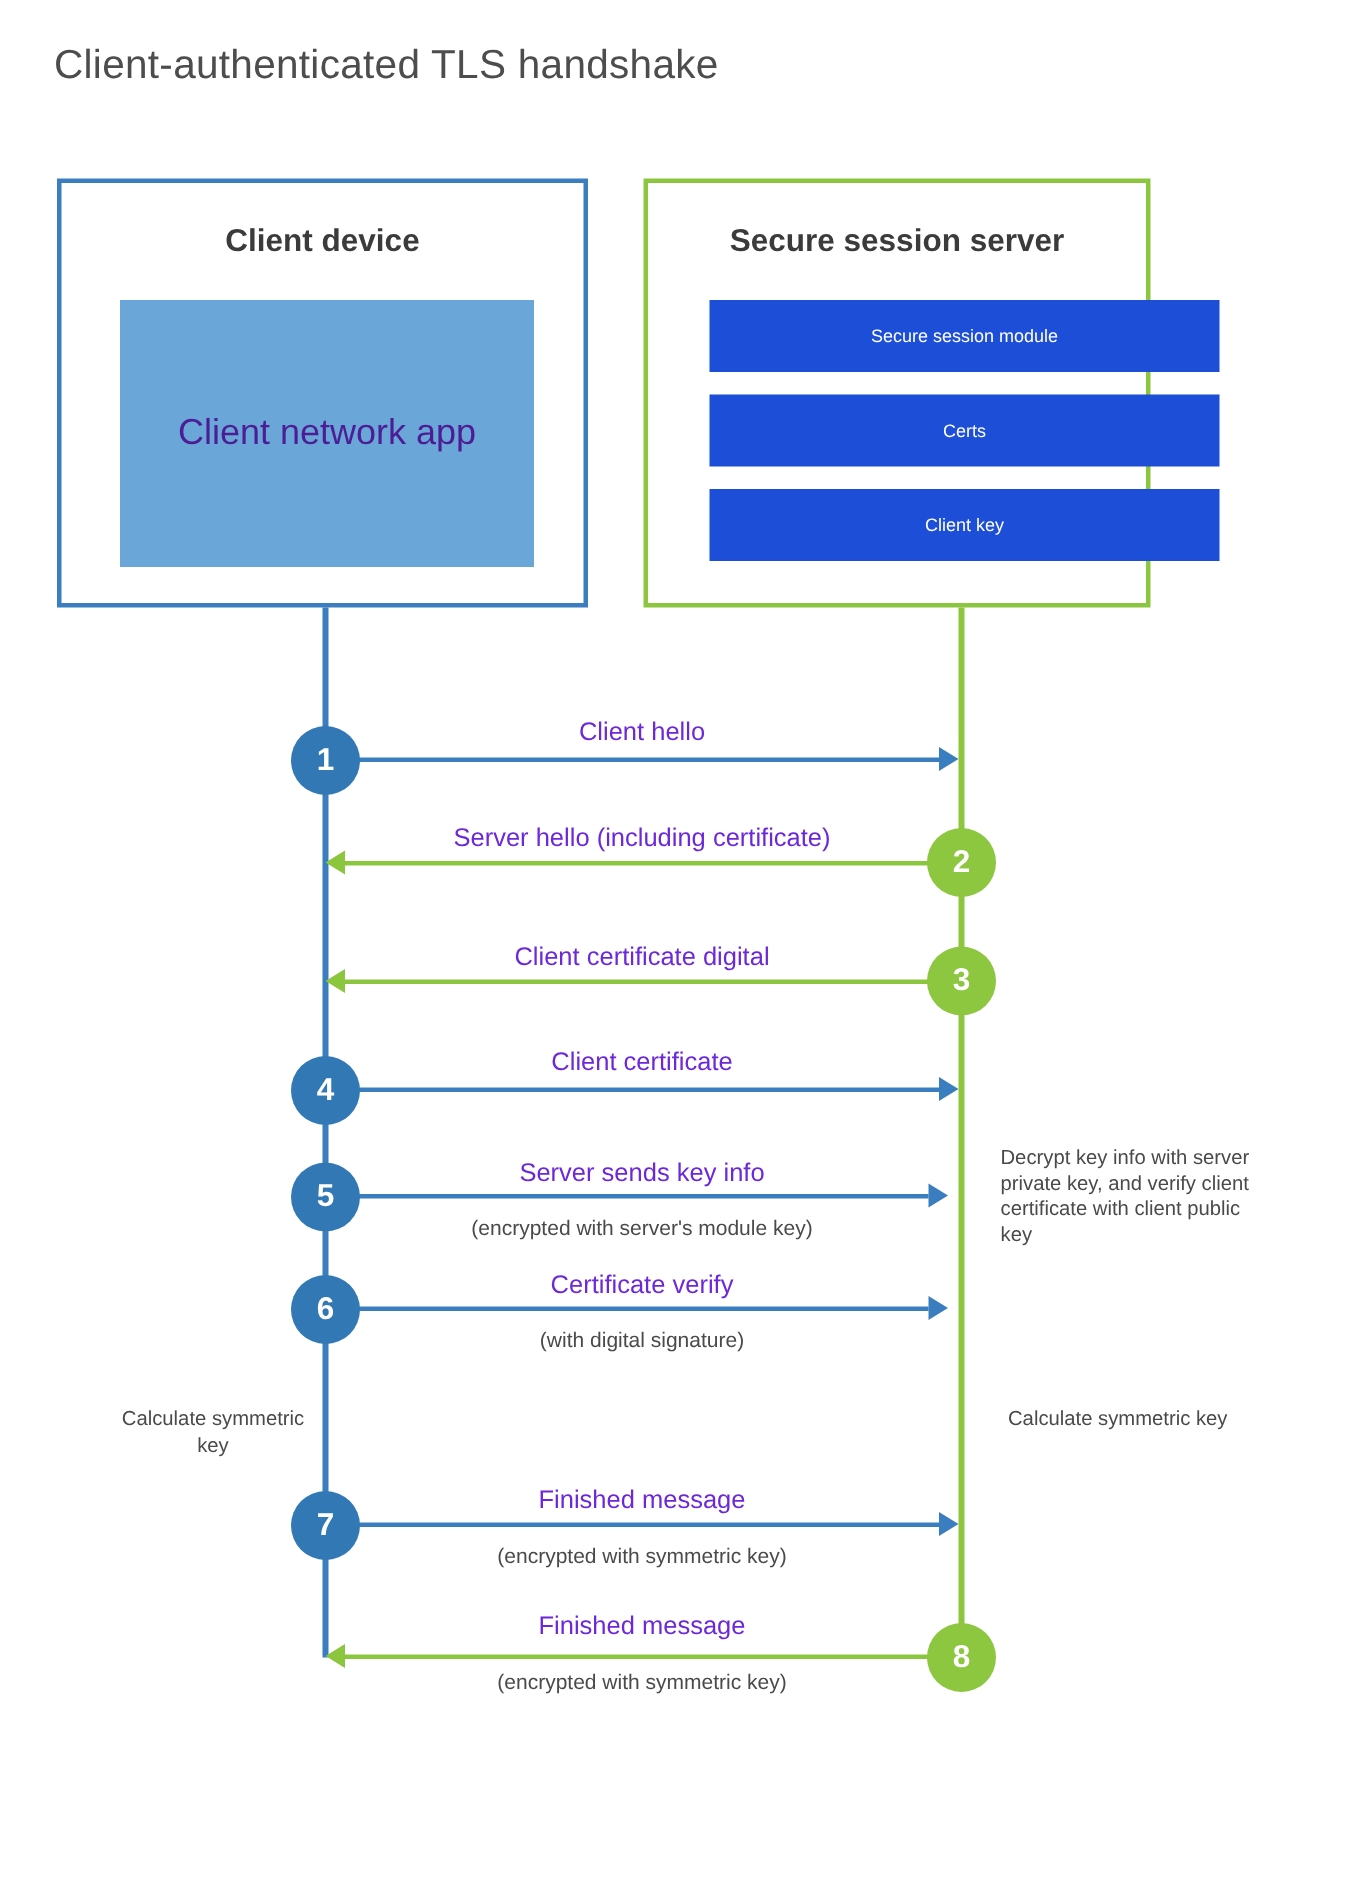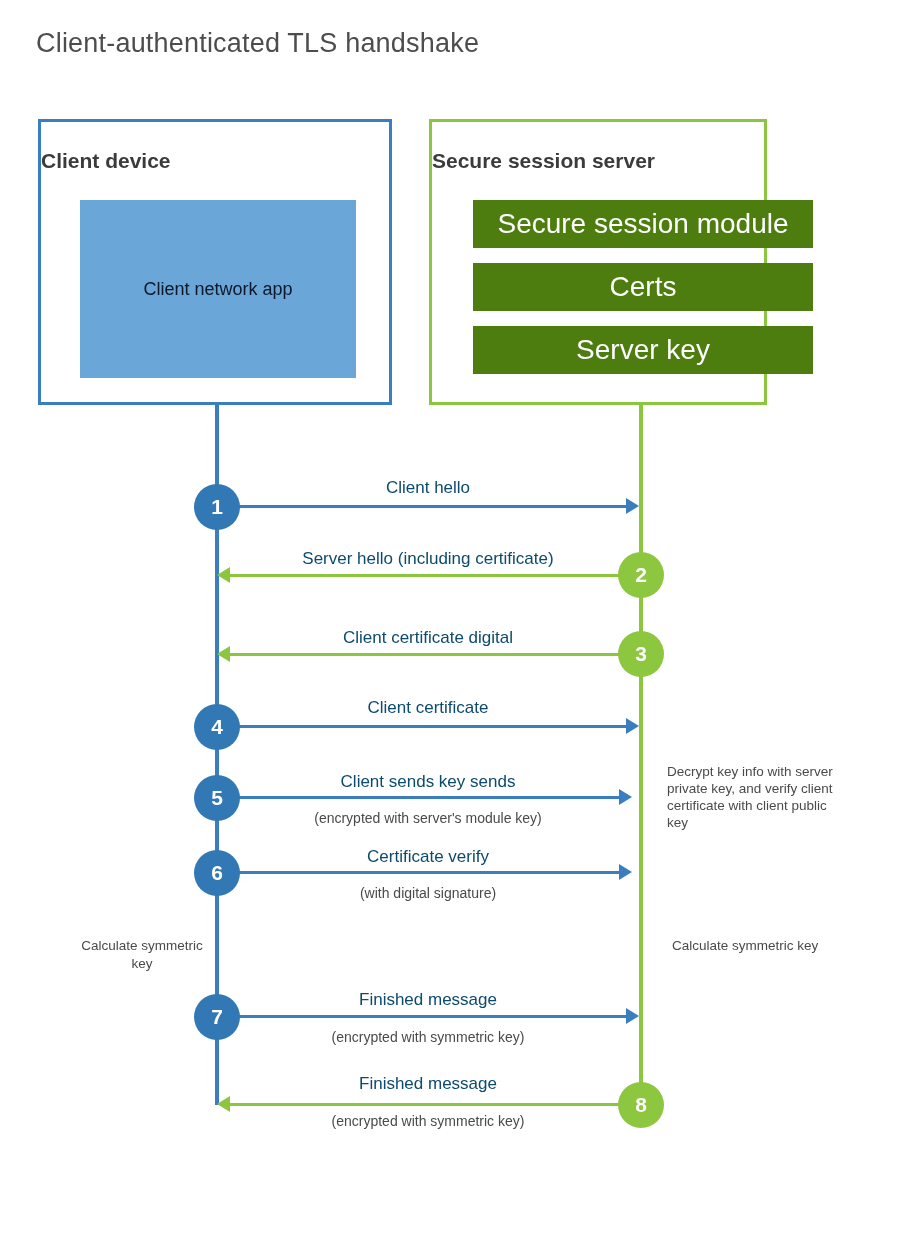--- a/index.html
+++ b/index.html
@@ -50,53 +50,53 @@
     top: 119px;
     width: 338px;
     height: 286px;
     border: 3px solid #8cc63e;
   }
   .actor-title {
     position: absolute;
     top: 27px;
     left: 0;
     width: 100%;
-    text-align: left;
+    text-align: center;
     font-size: 21px;
     font-weight: 700;
     color: #3b3b3b;
   }
 
   
   .client-app {
     position: absolute;
     left: 39px;
     top: 78px;
     width: 276px;
     height: 178px;
     background: #6aa7d8;
-    color: #0f172a;
-    font-size: 18px;
+    color: #4c1d95;
+    font-size: 24px;
     line-height: 28px;
     text-align: center;
     display: flex;
     align-items: center;
     justify-content: center;
   }
   .client-app span { display: block; max-width: 200px; }
 
   
   .server-item {
     position: absolute;
     left: 41px;
     width: 340px;
     height: 48px;
-    background: #4d7c0f;
+    background: #1d4ed8;
     color: #ffffff;
-    font-size: 28px;
+    font-size: 12px;
     display: flex;
     align-items: center;
     justify-content: center;
   }
   .server-item.i0 { top: 78px; }
   .server-item.i1 { top: 141px; }
   .server-item.i2 { top: 204px; }
 
   
   .lifeline {
@@ -145,21 +145,21 @@
   .arrow-head.left.green {
     border-top: 8px solid transparent;
     border-bottom: 8px solid transparent;
     border-right: 13px solid #8cc63e;
   }
 
   
   .msg-label {
     position: absolute;
     font-size: 17px;
-    color: #0c4a6e;
+    color: #6d28d9;
     text-align: center;
     white-space: nowrap;
     transform: translateX(-50%);
   }
   .msg-sub {
     position: absolute;
     font-size: 14px;
     color: #4a4a4a;
     text-align: center;
     white-space: nowrap;
@@ -193,21 +193,21 @@
 
   <div class="actor-box server">
     <div class="actor-title">Secure session server</div>
     <div class="server-item i0">
       <span>Secure session module</span>
     </div>
     <div class="server-item i1">
       <span>Certs</span>
     </div>
     <div class="server-item i2">
-      <span>Server key</span>
+      <span>Client key</span>
     </div>
   </div>
 
   <div class="lifeline client"></div>
   <div class="lifeline server"></div>
 
   <div class="msg-label" style="left:428px; top:478px;">Client hello</div>
   <div class="arrow-line blue" style="left:217px; top:505px; width:409px;"></div>
   <div class="arrow-head right blue" style="left:626px; top:498px;"></div>
   <div class="step-circle blue" style="left:194px; top:484px;">1</div>
@@ -220,21 +220,21 @@
   <div class="msg-label" style="left:428px; top:628px;">Client certificate digital</div>
   <div class="arrow-line green" style="left:230px; top:653px; width:411px;"></div>
   <div class="arrow-head left green" style="left:217px; top:646px;"></div>
   <div class="step-circle green" style="left:618px; top:631px;">3</div>
 
   <div class="msg-label" style="left:428px; top:698px;">Client certificate</div>
   <div class="arrow-line blue" style="left:217px; top:725px; width:409px;"></div>
   <div class="arrow-head right blue" style="left:626px; top:718px;"></div>
   <div class="step-circle blue" style="left:194px; top:704px;">4</div>
 
-  <div class="msg-label" style="left:428px; top:772px;">Client sends key sends</div>
+  <div class="msg-label" style="left:428px; top:772px;">Server sends key info</div>
   <div class="arrow-line blue" style="left:217px; top:796px; width:402px;"></div>
   <div class="arrow-head right blue" style="left:619px; top:789px;"></div>
   <div class="msg-sub" style="left:428px; top:810px;">(encrypted with server's module key)</div>
   <div class="step-circle blue" style="left:194px; top:775px;">5</div>
 
   <div class="msg-label" style="left:428px; top:847px;">Certificate verify</div>
   <div class="arrow-line blue" style="left:217px; top:871px; width:402px;"></div>
   <div class="arrow-head right blue" style="left:619px; top:864px;"></div>
   <div class="msg-sub" style="left:428px; top:885px;text-align:center;">(with digital signature)</div>
   <div class="step-circle blue" style="left:194px; top:850px;">6</div>

